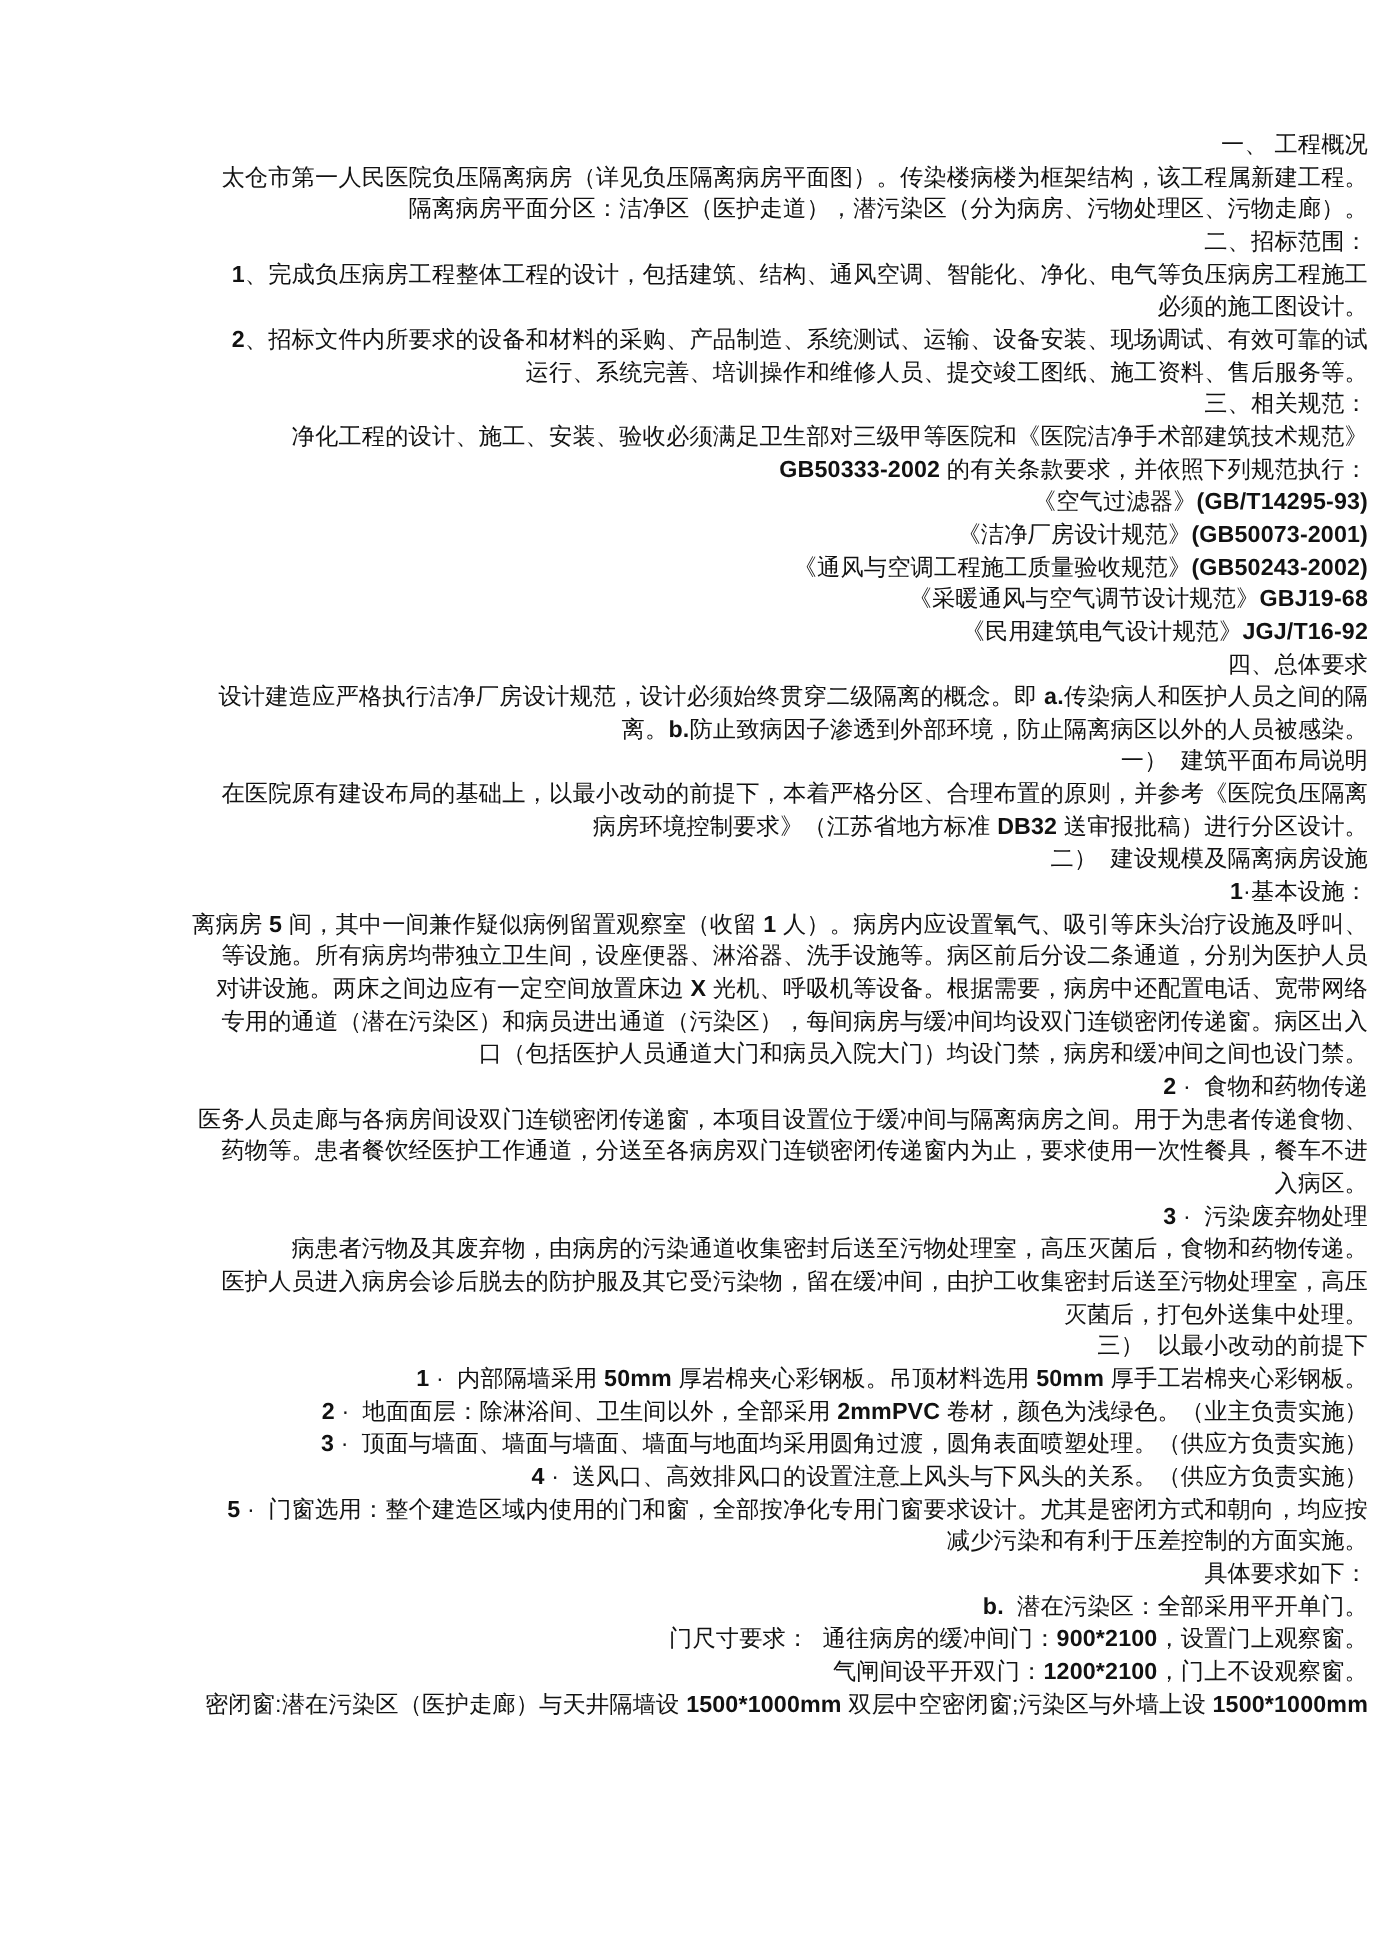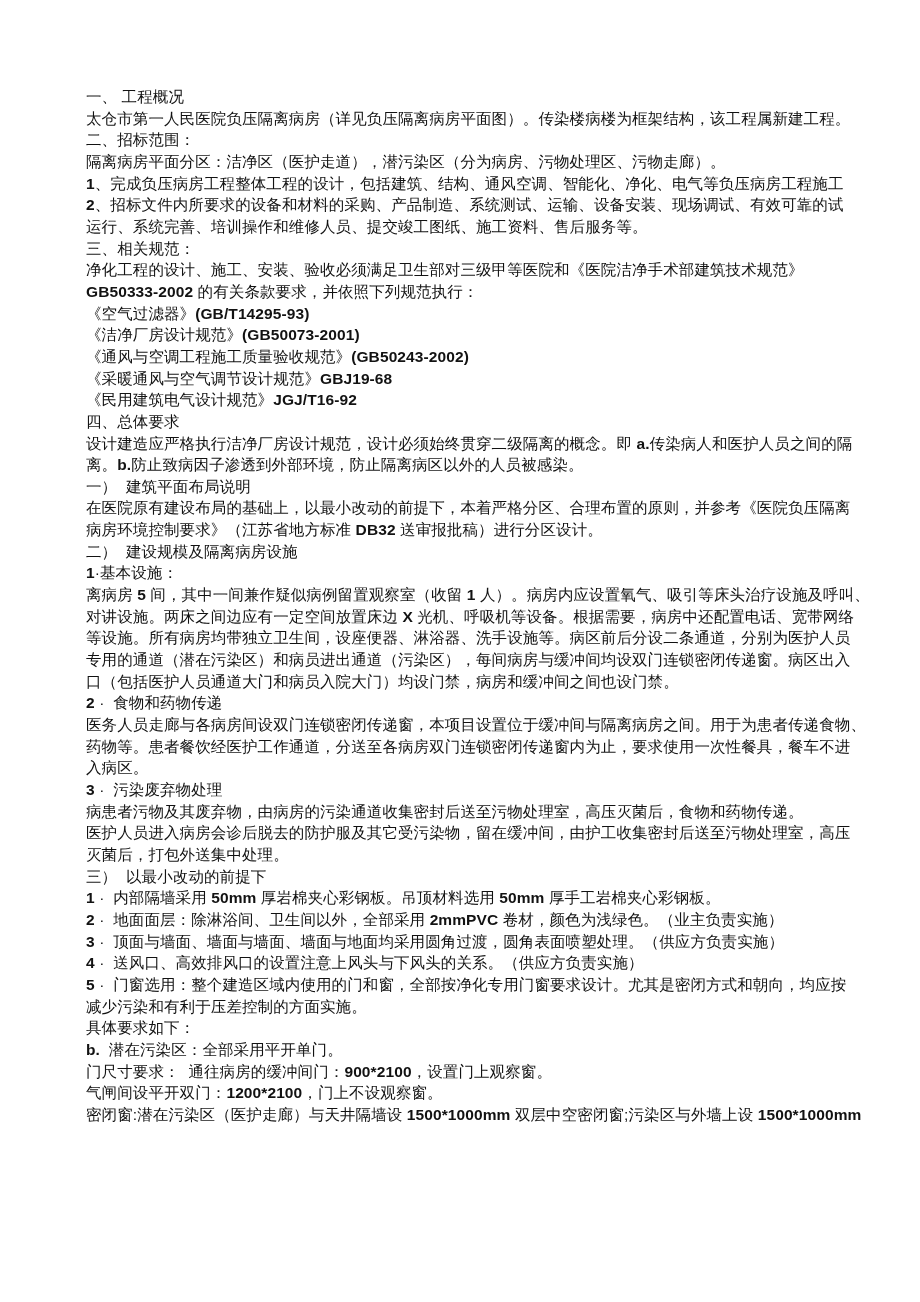--- a/index.html
+++ b/index.html
@@ -13,20 +13,21 @@
     overflow: hidden;
     color: #121212;
     font-family: "Liberation Sans", sans-serif;
   }
   .page {
     box-sizing: border-box;
     width: 828px;
     height: 1302px;
     padding: 86px 10px 0 86px;
     background: #ffffff;
+    text-align: right;
   }
   .doc-body {
     width: 826px;
   }
   .line {
     font-size: 15.5px;
     line-height: 21.65px;
     white-space: pre;
     letter-spacing: 0.1px;
   }
@@ -35,44 +36,45 @@
     font-family: "Liberation Sans", sans-serif;
   }
 </style>
 </head>
 <body>
 
 <div class="page">
   <div class="doc-body">
       <div class="line">一、 工程概况</div>
       <div class="line">太仓市第一人民医院负压隔离病房（详见负压隔离病房平面图）。传染楼病楼为框架结构，该工程属新建工程。</div>
+      <div class="line">隔离病房平面分区：洁净区（医护走道），潜污染区（分为病房、污物处理区、污物走廊）。</div>
       <div class="line">二、招标范围：</div>
-      <div class="line">隔离病房平面分区：洁净区（医护走道），潜污染区（分为病房、污物处理区、污物走廊）。</div>
       <div class="line"><span class="lat">1</span>、完成负压病房工程整体工程的设计，包括建筑、结构、通风空调、智能化、净化、电气等负压病房工程施工</div>
+      <div class="line">必须的施工图设计。</div>
       <div class="line"><span class="lat">2</span>、招标文件内所要求的设备和材料的采购、产品制造、系统测试、运输、设备安装、现场调试、有效可靠的试</div>
       <div class="line">运行、系统完善、培训操作和维修人员、提交竣工图纸、施工资料、售后服务等。</div>
       <div class="line">三、相关规范：</div>
       <div class="line">净化工程的设计、施工、安装、验收必须满足卫生部对三级甲等医院和《医院洁净手术部建筑技术规范》</div>
       <div class="line"><span class="lat">GB50333-2002</span> 的有关条款要求，并依照下列规范执行：</div>
       <div class="line">《空气过滤器》<span class="lat">(GB/T14295-93)</span></div>
       <div class="line">《洁净厂房设计规范》<span class="lat">(GB50073-2001)</span></div>
       <div class="line">《通风与空调工程施工质量验收规范》<span class="lat">(GB50243-2002)</span></div>
       <div class="line">《采暖通风与空气调节设计规范》<span class="lat">GBJ19-68</span></div>
       <div class="line">《民用建筑电气设计规范》<span class="lat">JGJ/T16-92</span></div>
       <div class="line">四、总体要求</div>
       <div class="line">设计建造应严格执行洁净厂房设计规范，设计必须始终贯穿二级隔离的概念。即 <span class="lat">a.</span>传染病人和医护人员之间的隔</div>
       <div class="line">离。<span class="lat">b.</span>防止致病因子渗透到外部环境，防止隔离病区以外的人员被感染。</div>
       <div class="line">一）  建筑平面布局说明</div>
       <div class="line">在医院原有建设布局的基础上，以最小改动的前提下，本着严格分区、合理布置的原则，并参考《医院负压隔离</div>
       <div class="line">病房环境控制要求》（江苏省地方标准 <span class="lat">DB32</span> 送审报批稿）进行分区设计。</div>
       <div class="line">二）  建设规模及隔离病房设施</div>
       <div class="line"><span class="lat">1</span>·基本设施：</div>
       <div class="line">离病房 <span class="lat">5</span> 间，其中一间兼作疑似病例留置观察室（收留 <span class="lat">1</span> 人）。病房内应设置氧气、吸引等床头治疗设施及呼叫、</div>
+      <div class="line">等设施。所有病房均带独立卫生间，设座便器、淋浴器、洗手设施等。病区前后分设二条通道，分别为医护人员</div>
       <div class="line">对讲设施。两床之间边应有一定空间放置床边 <span class="lat">X</span> 光机、呼吸机等设备。根据需要，病房中还配置电话、宽带网络</div>
-      <div class="line">等设施。所有病房均带独立卫生间，设座便器、淋浴器、洗手设施等。病区前后分设二条通道，分别为医护人员</div>
       <div class="line">专用的通道（潜在污染区）和病员进出通道（污染区），每间病房与缓冲间均设双门连锁密闭传递窗。病区出入</div>
       <div class="line">口（包括医护人员通道大门和病员入院大门）均设门禁，病房和缓冲间之间也设门禁。</div>
       <div class="line"><span class="lat">2</span> ·  食物和药物传递</div>
       <div class="line">医务人员走廊与各病房间设双门连锁密闭传递窗，本项目设置位于缓冲间与隔离病房之间。用于为患者传递食物、</div>
       <div class="line">药物等。患者餐饮经医护工作通道，分送至各病房双门连锁密闭传递窗内为止，要求使用一次性餐具，餐车不进</div>
       <div class="line">入病区。</div>
       <div class="line"><span class="lat">3</span> ·  污染废弃物处理</div>
       <div class="line">病患者污物及其废弃物，由病房的污染通道收集密封后送至污物处理室，高压灭菌后，食物和药物传递。</div>
       <div class="line">医护人员进入病房会诊后脱去的防护服及其它受污染物，留在缓冲间，由护工收集密封后送至污物处理室，高压</div>
       <div class="line">灭菌后，打包外送集中处理。</div>

